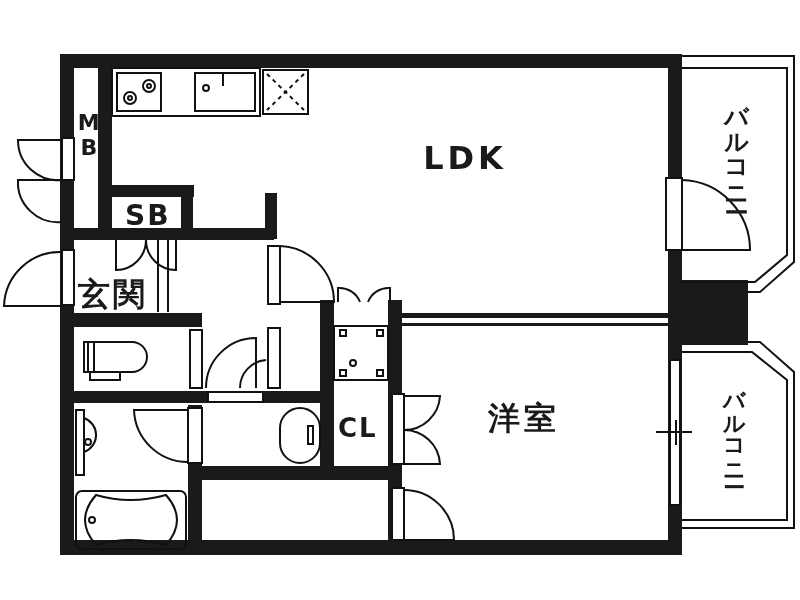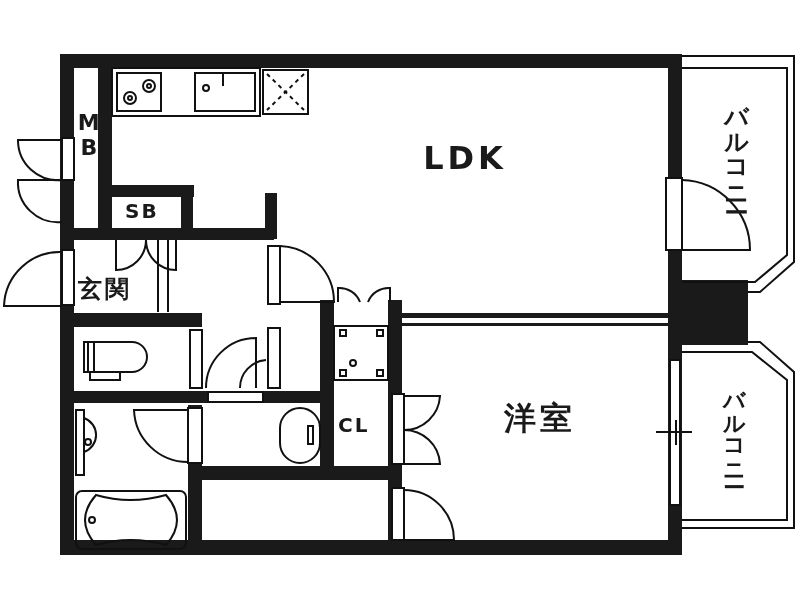--- a/index.html
+++ b/index.html
@@ -1,21 +1,21 @@
 <!DOCTYPE html>
 <html><head>
   <meta charset="utf-8">
   <style>
     html, body { margin: 0; padding: 0; background: #ffffff; }
     body { width: 800px; height: 600px; overflow: hidden; position: relative; font-family: "DejaVu Sans", sans-serif; }
     #plan { position: absolute; left: 0; top: 0; width: 800px; height: 600px; }
     .lbl { position: absolute; color: #1a1a1a; font-family: "DejaVu Sans", sans-serif; font-weight: bold; text-align: center; line-height: 1.15; white-space: pre; }
     .room-big { font-size: 32px; letter-spacing: 4px; }
-    .room-mid { font-size: 24px; letter-spacing: 3px; }
-    .room-small { font-size: 20px; letter-spacing: 2px; }
+    .room-mid { font-size: 32px; letter-spacing: 3px; }
+    .room-small { font-size: 28px; letter-spacing: 2px; }
     .vert { writing-mode: vertical-rl; text-orientation: upright; font-size: 24px; letter-spacing: 0px; }
   </style>
 </head>
 <body>
 
 <svg id="plan" viewBox="0 0 800 600" xmlns="http://www.w3.org/2000/svg">
   <g fill="#1a1a1a">
 
     <rect x="60" y="54" width="622" height="14"></rect>
 
@@ -139,23 +139,23 @@
 </svg>
 
 <div class="lbl vert" style="left:76px; top:110px; font-size:22px;">MB</div>
 <div class="lbl room-small" style="left:125px; top:200px;">SB</div>
 <div class="lbl room-mid" style="left:78px; top:276px;">玄関</div>
 
 <div style="position:absolute; left:400px; top:140px; width:130px; text-align:center;">
   <div class="lbl room-big" style="position:static;">LDK</div>
 </div>
 
-<div style="position:absolute; left:480px; top:400px; width:120px; text-align:center;">
+<div style="position:absolute; left:464px; top:400px; width:120px; text-align:center;">
   <div class="lbl room-big" style="position:static;">洋室</div>
 </div>
 
-<div class="lbl room-big" style="left:338px; top:414px; font-size:20px; letter-spacing:2px;">CL</div>
+<div class="lbl room-big" style="left:338px; top:414px; font-size:26px; letter-spacing:2px;">CL</div>
 
 <div style="position:absolute; left:240px; top:484px; width:120px; text-align:center;">
 </div>
 
 <div class="lbl vert" style="left:722px; top:90px;">バルコニー</div>
 <div class="lbl vert" style="left:722px; top:375px; font-size:22px;">バルコニー</div>
 
 </body></html>

